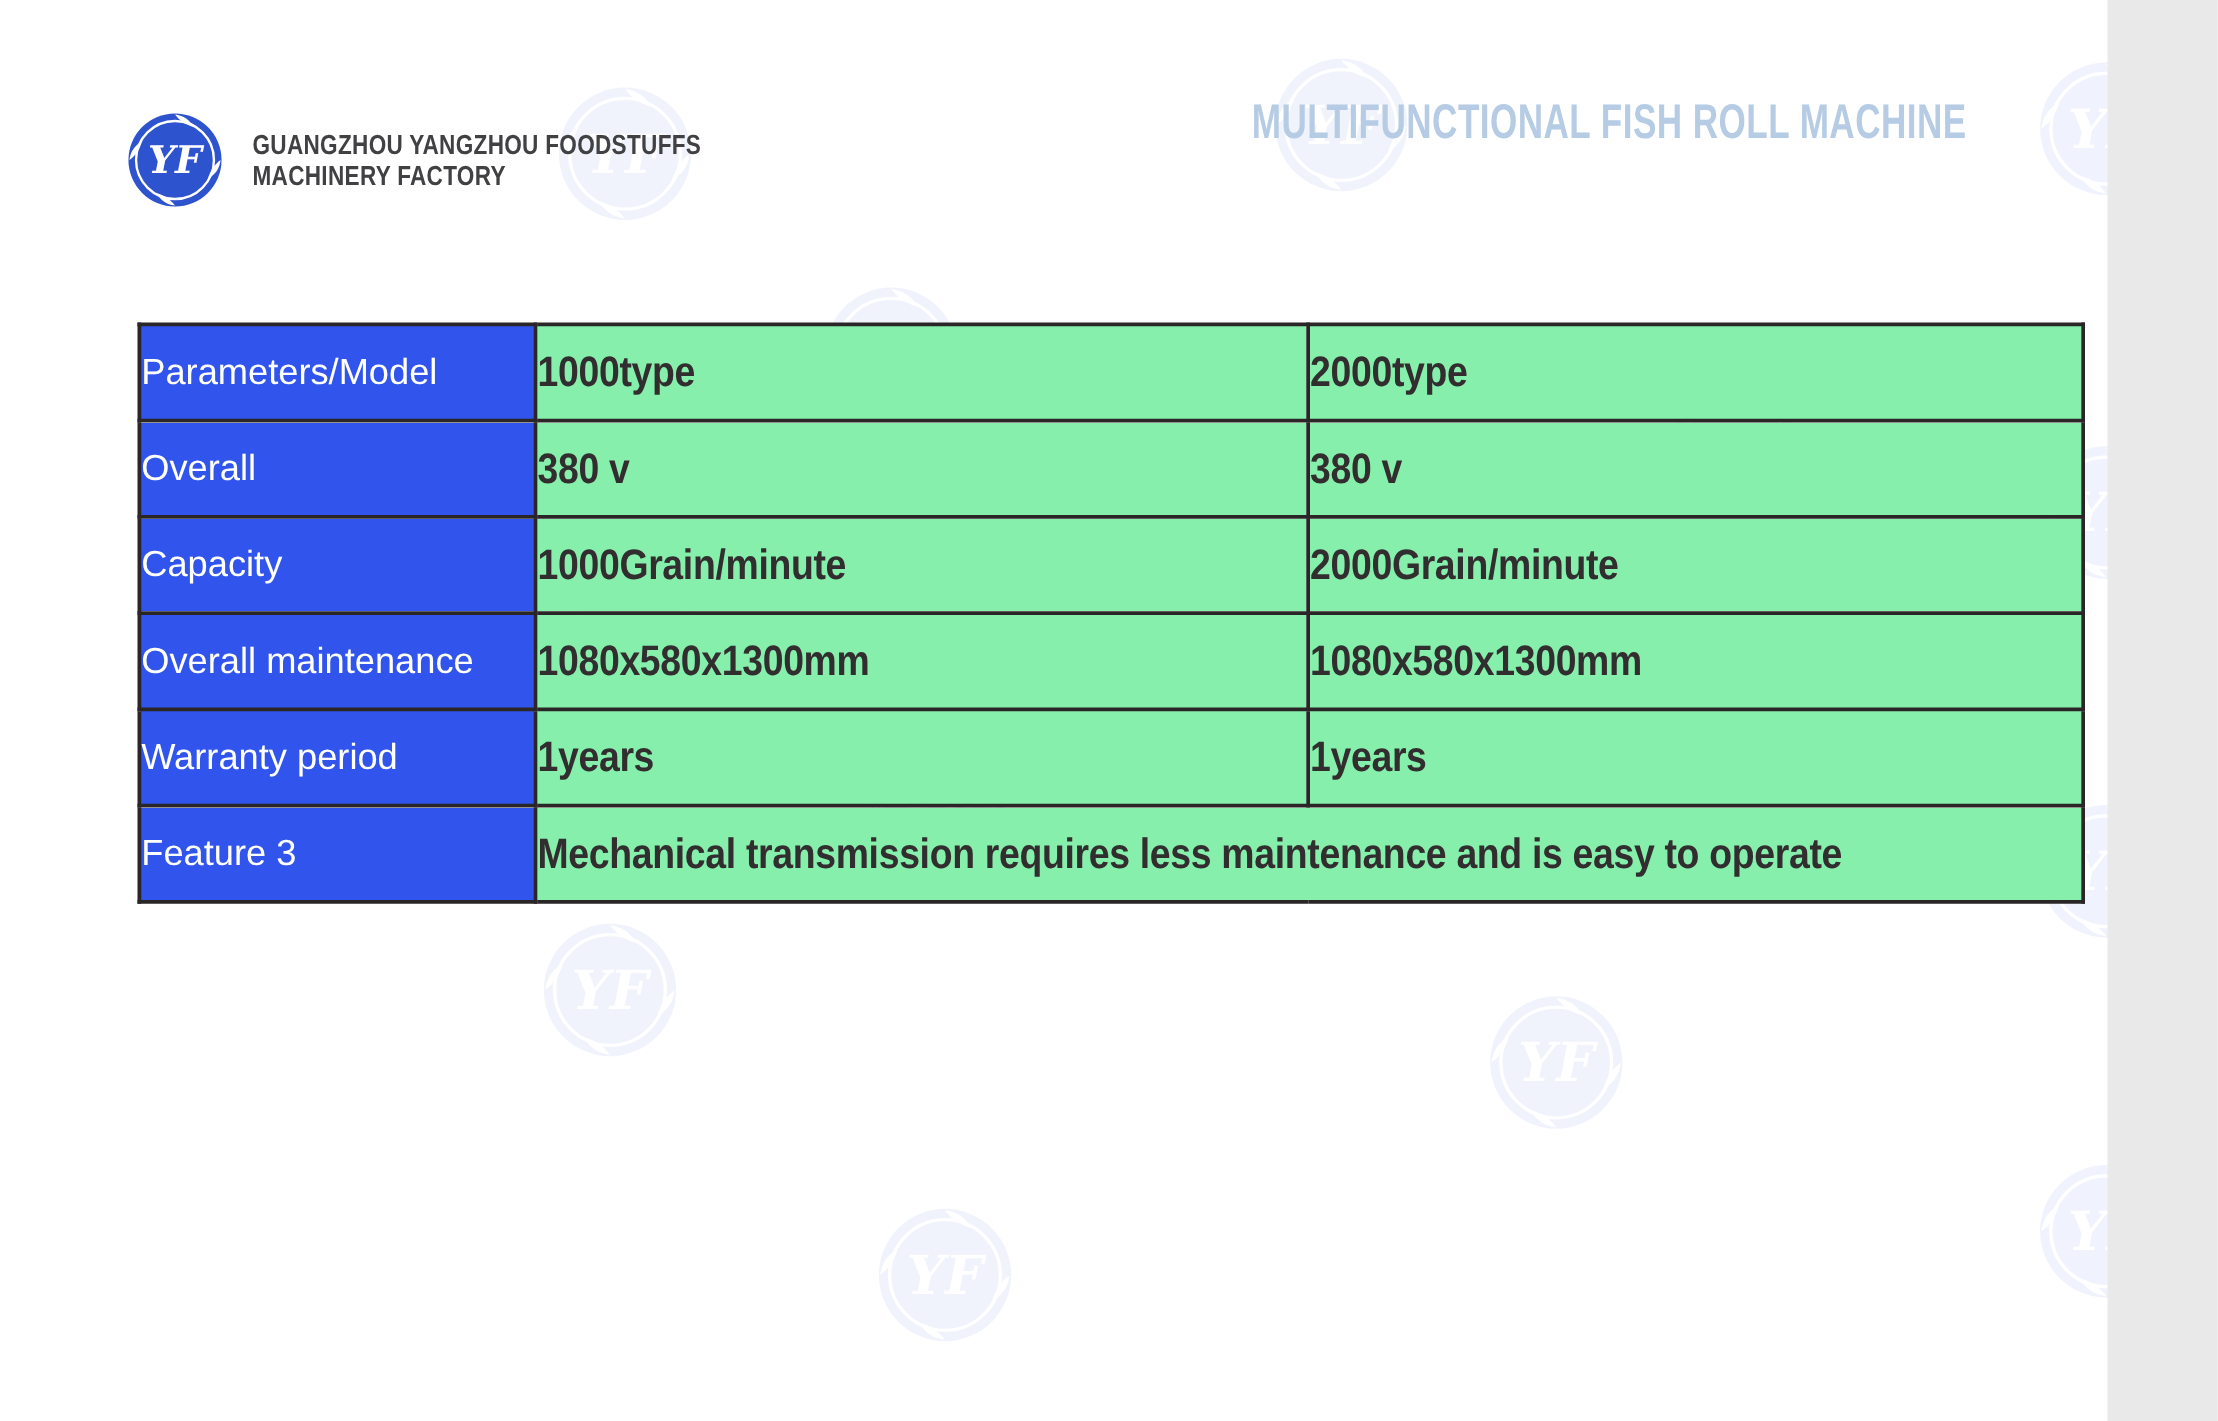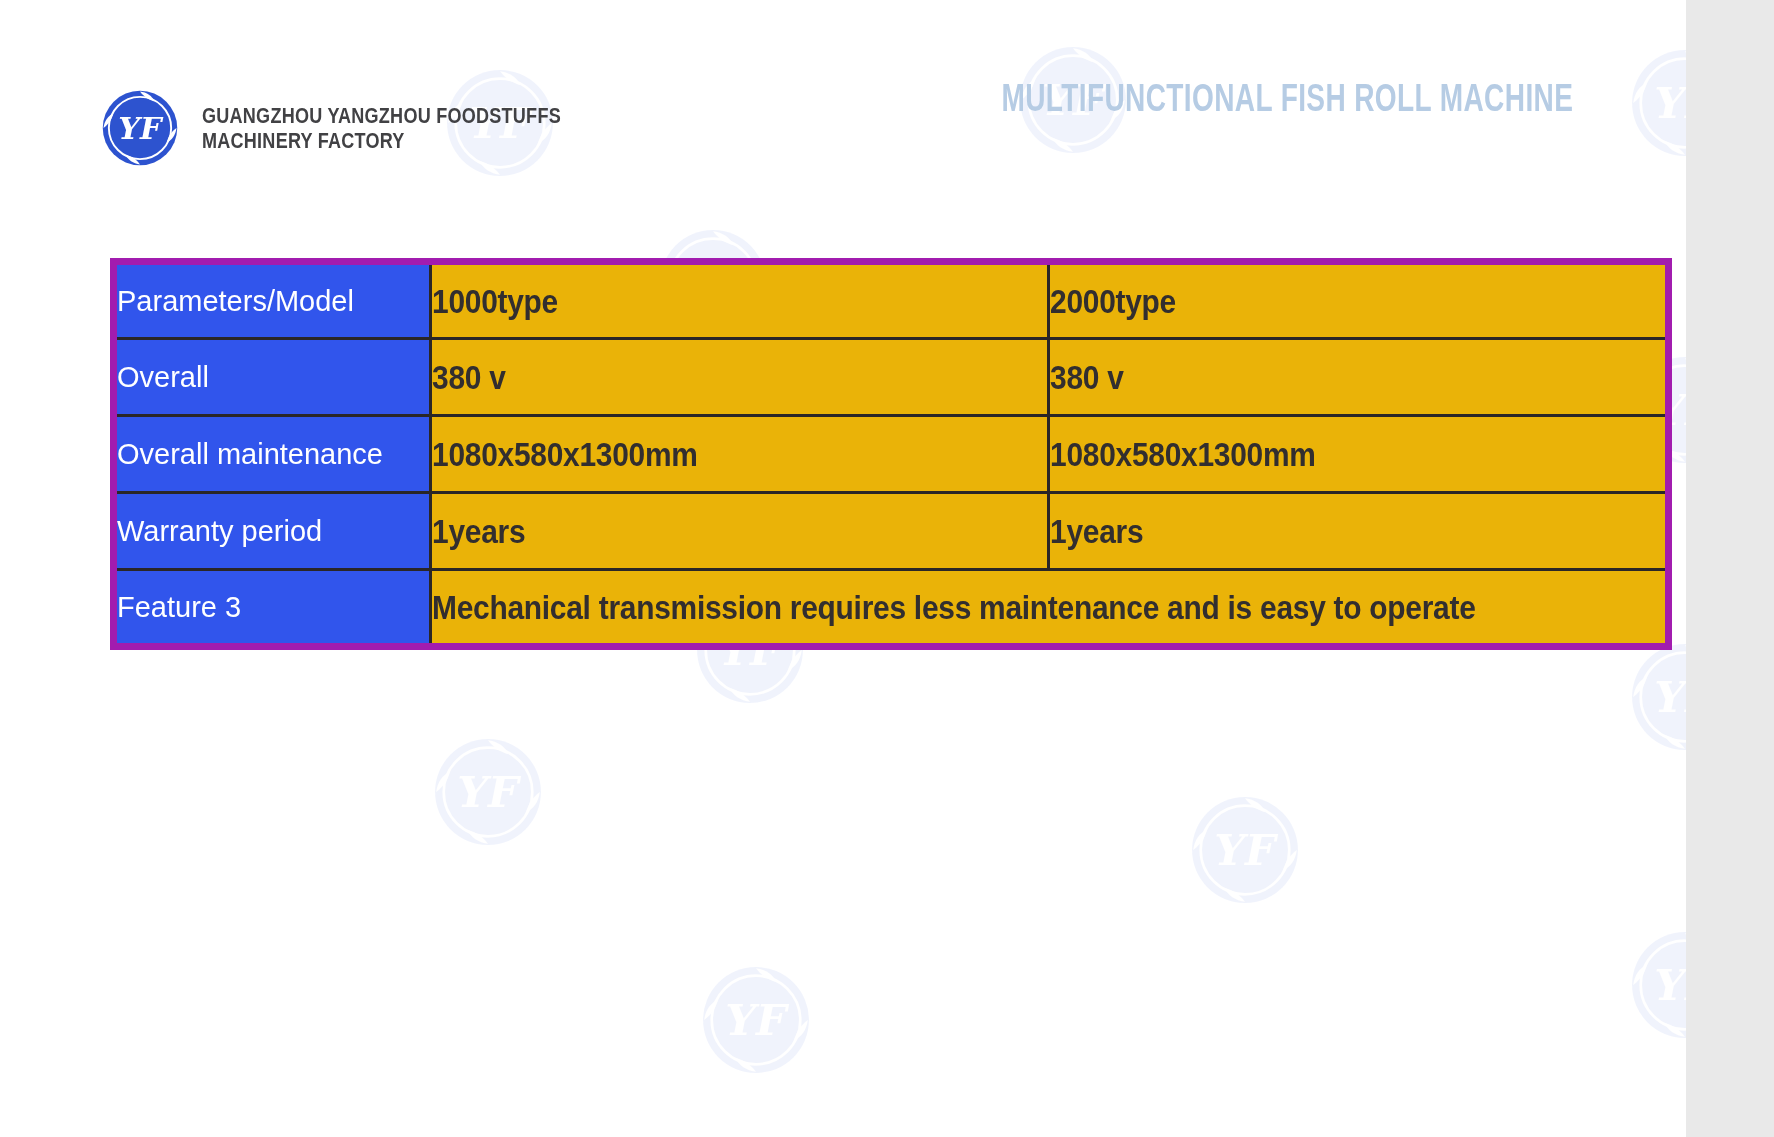--- a/index.html
+++ b/index.html
@@ -45,40 +45,40 @@
     transform-origin:right top;
     white-space:nowrap;
   }
 
   
   table.spec{
     position:absolute;left:110px;top:258px;
     width:1555px;
     border-collapse:collapse;
     table-layout:fixed;
-    border:7px solid #a21caf;
+    border:2px solid #a21caf;
   }
   table.spec col.c1{width:317px;}
   table.spec col.c2{width:618px;}
   table.spec col.c3{width:620px;}
   table.spec tr{height:77px;}
   table.spec td{
     border:3px solid #2a2627;
     vertical-align:middle;
     padding:0;
     overflow:hidden;
   }
   td.lbl{
     background:#3155ec;
     color:#ffffff;
     font-size:29px;
     font-weight:400;
     padding-left:23px;
   }
-  td.val{padding-left:64px;background:#eab308;}
+  td.val{padding-left:64px;background:#86efac;}
   td.val .txt{
     display:inline-block;
     font-size:34px;
     font-weight:700;
     color:#322e2f;
     letter-spacing:-0.3px;
     white-space:nowrap;
     transform:scaleX(.88);
     transform-origin:0 50%;
   }
@@ -173,20 +173,25 @@
       <td class="val"><span class="txt">2000type</span></td>
     </tr>
 
 
     <tr>
       <td class="lbl">Overall</td>
       <td class="val"><span class="txt">380 v</span></td>
       <td class="val"><span class="txt">380 v</span></td>
     </tr>
 
+    <tr>
+      <td class="lbl">Capacity</td>
+      <td class="val"><span class="txt">1000Grain/minute</span></td>
+      <td class="val"><span class="txt">2000Grain/minute</span></td>
+    </tr>
 
 
     <tr>
       <td class="lbl">Overall maintenance</td>
       <td class="val"><span class="txt">1080x580x1300mm</span></td>
       <td class="val"><span class="txt">1080x580x1300mm</span></td>
     </tr>
 
     <tr>
       <td class="lbl">Warranty period</td>

